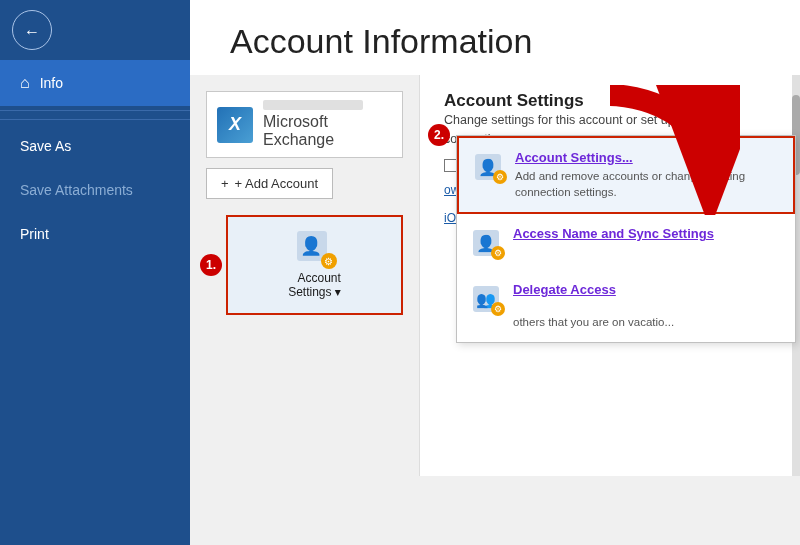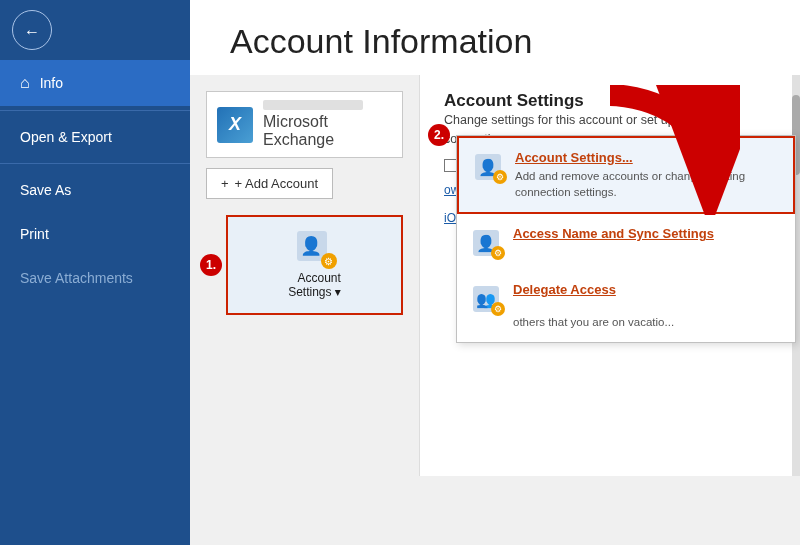--- a/index.html
+++ b/index.html
@@ -311,21 +311,21 @@
       font-size: 9px;
       color: #fff;
     }
     .item-text-block {
       display: flex;
       flex-direction: column;
       gap: 3px;
     }
     .item-title {
       font-size: 13px;
-      color: #c2410c;
+      color: #6d28d9;
       font-weight: 600;
       text-decoration: underline;
     }
     .item-desc {
       font-size: 11.5px;
       color: #555;
       line-height: 1.4;
     }
     .step-badge-2 {
       position: absolute;
@@ -379,36 +379,33 @@
     <span>←</span>
   </div>
 
   <div class="sidebar-item active">
     <span class="home-icon">⌂</span>
     <span>Info</span>
   </div>
 
   <div class="sidebar-divider"></div>
 
-  <div class="sidebar-item">
-    <span>Open &amp; Export</span>
-  </div>
 
   <div class="sidebar-divider"></div>
 
   <div class="sidebar-item">
     <span>Save As</span>
   </div>
 
+  <div class="sidebar-item disabled">
+    <span>Save Attachments</span>
+  </div>
+
   <div class="sidebar-item">
     <span>Print</span>
-  </div>
-
-  <div class="sidebar-item disabled">
-    <span>Save Attachments</span>
   </div>
 </div>
 
 <div class="main">
   <div class="main-title">Account Information</div>
 
   <div class="main-content">
 
     <div class="left-panel">
 

